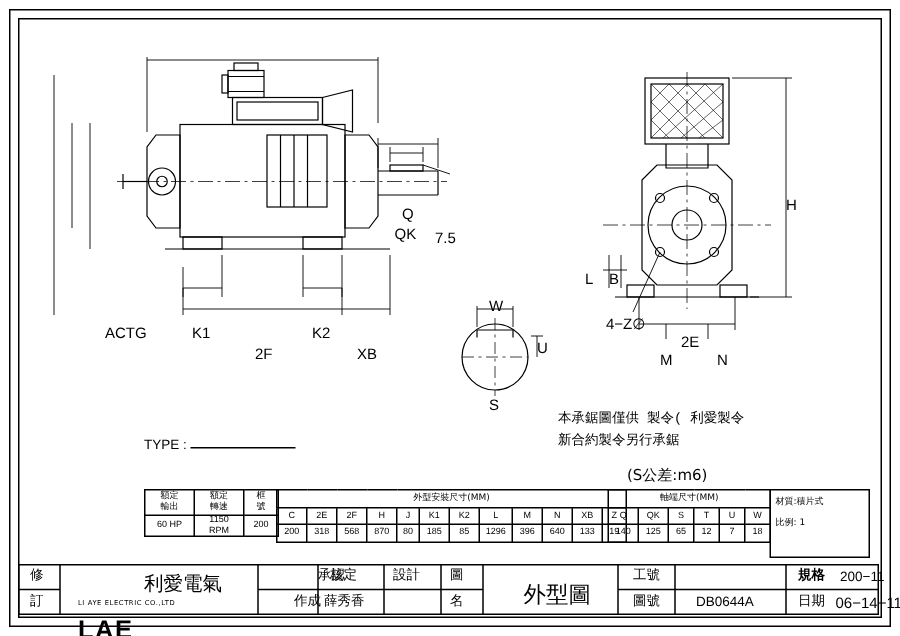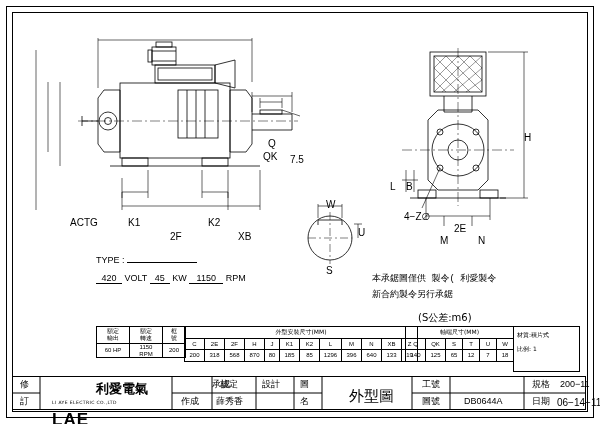--- a/index.html
+++ b/index.html
@@ -200,31 +200,23 @@
 
   <svg class="abs" style="left:28px;top:30px;" width="40" height="210">
     <g stroke="#000" stroke-width="0.6" fill="none">
       <line x1="8" y1="20" x2="8" y2="180"></line>
       <line x1="20" y1="52" x2="20" y2="122"></line>
       <line x1="32" y1="52" x2="32" y2="136"></line>
     </g>
   </svg>
 
   <div class="abs" style="left:96px;top:256px;">
-    <div class="txt9" style="margin-bottom:9px;">
+    <div class="txt9" style="margin-bottom:9px;margin-top:36px;">
       <span>TYPE :</span>
       <span class="ul" style="width:70px;"></span>
-    </div>
-    <div class="txt9" style="margin-bottom:9px;">
-      <span class="ul" style="width:26px;">420</span>
-      <span>VOLT</span>
-      <span class="ul" style="width:20px;">45</span>
-      <span>KW</span>
-      <span class="ul" style="width:34px;">1150</span>
-      <span>RPM</span>
     </div>
   </div>
 
   <div class="abs cjk txt9" style="left:372px;top:275px;font-family:Liberation Mono, monospace;">本承鋸圖僅供      製令( 利愛製令</div>
   <div class="abs cjk txt9" style="left:372px;top:290px;">新合約製令另行承鋸</div>
   <div class="abs cjk txt7" style="left:418px;top:313px;">(S公差:m6)</div>
 
   <table class="tbl abs" style="left:96px;top:326px;">
     <tbody>
         <tr>
@@ -320,36 +312,36 @@
         <line x1="400" y1="0" x2="400" y2="34"></line>
         <line x1="438" y1="0" x2="438" y2="34"></line>
         <line x1="400" y1="17" x2="574" y2="17"></line>
         <line x1="512" y1="0" x2="512" y2="34"></line>
       </g>
     </svg>
     <div class="abs cjk txt9" style="left:8px;top:4px;">修</div>
     <div class="abs cjk txt9" style="left:8px;top:21px;">訂</div>
 
     <div class="abs" style="left:40px;top:3px;font-size:17px;font-weight:bold;letter-spacing:1px;margin-top:31px;">LAE</div>
-    <div class="abs cjk" style="left:84px;top:4px;font-size:13px;font-weight:bold;">利愛電氣</div>
+    <div class="abs cjk" style="left:84px;top:4px;font-size:13px;font-weight:normal;">利愛電氣</div>
     <div class="abs cjk" style="left:40px;top:24px;font-size:4.5px;letter-spacing:0.4px;">LI AYE ELECTRIC CO.,LTD</div>
 
     <div class="abs cjk txt9" style="left:168px;top:4px;margin-left:32px;">承認</div>
-    <div class="abs cjk txt9" style="left:169px;top:21px;">作成</div>
+    <div class="abs cjk txt9" style="left:184px;top:21px;">作成</div>
     <div class="abs cjk txt9" style="left:208px;top:4px;">核定</div>
     <div class="abs cjk txt9" style="left:250px;top:4px;">設計</div>
     <div class="abs cjk txt9" style="left:204px;top:21px;">薛秀香</div>
     <div class="abs cjk txt9" style="left:288px;top:4px;">圖</div>
     <div class="abs cjk txt9" style="left:288px;top:21px;">名</div>
 
     <div class="abs cjk" style="left:337px;top:11px;font-size:15px;">外型圖</div>
 
     <div class="abs cjk txt9" style="left:410px;top:4px;">工號</div>
     <div class="abs cjk txt9" style="left:410px;top:21px;">圖號</div>
     <div class="abs txt9" style="left:452px;top:21px;">DB0644A</div>
 
-    <div class="abs cjk txt9" style="left:520px;top:4px;">規格</div>
+    <div class="abs cjk txt9" style="left:520px;top:4px;font-weight:bold;">規格</div>
     <div class="abs txt9" style="left:548px;top:4px;">200−11</div>
     <div class="abs cjk txt9" style="left:520px;top:21px;">日期</div>
     <div class="abs txt7" style="left:545px;top:22px;">06−14−11</div>
   </div>
 
 </div>
 
 </body></html>

